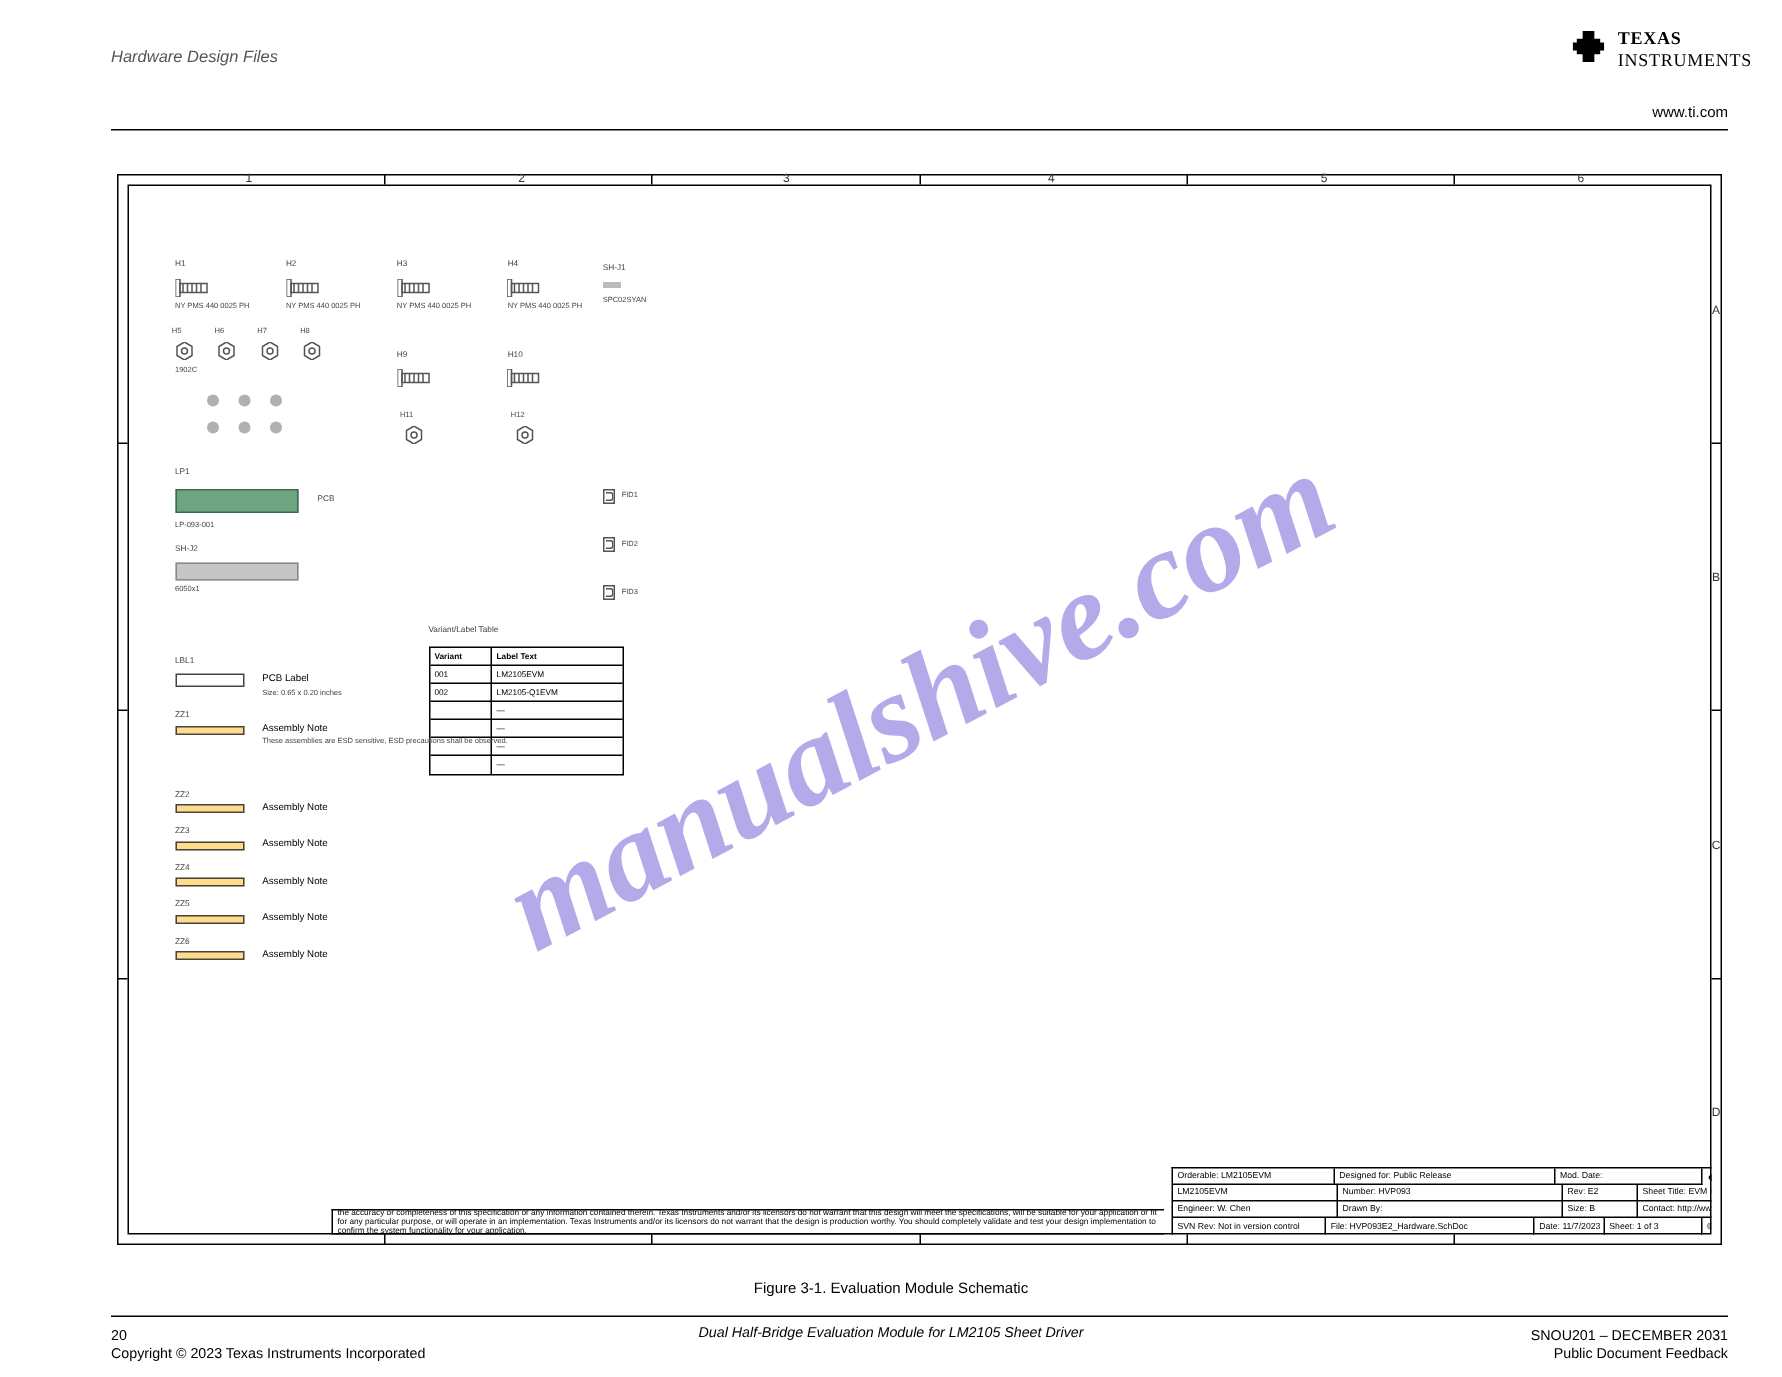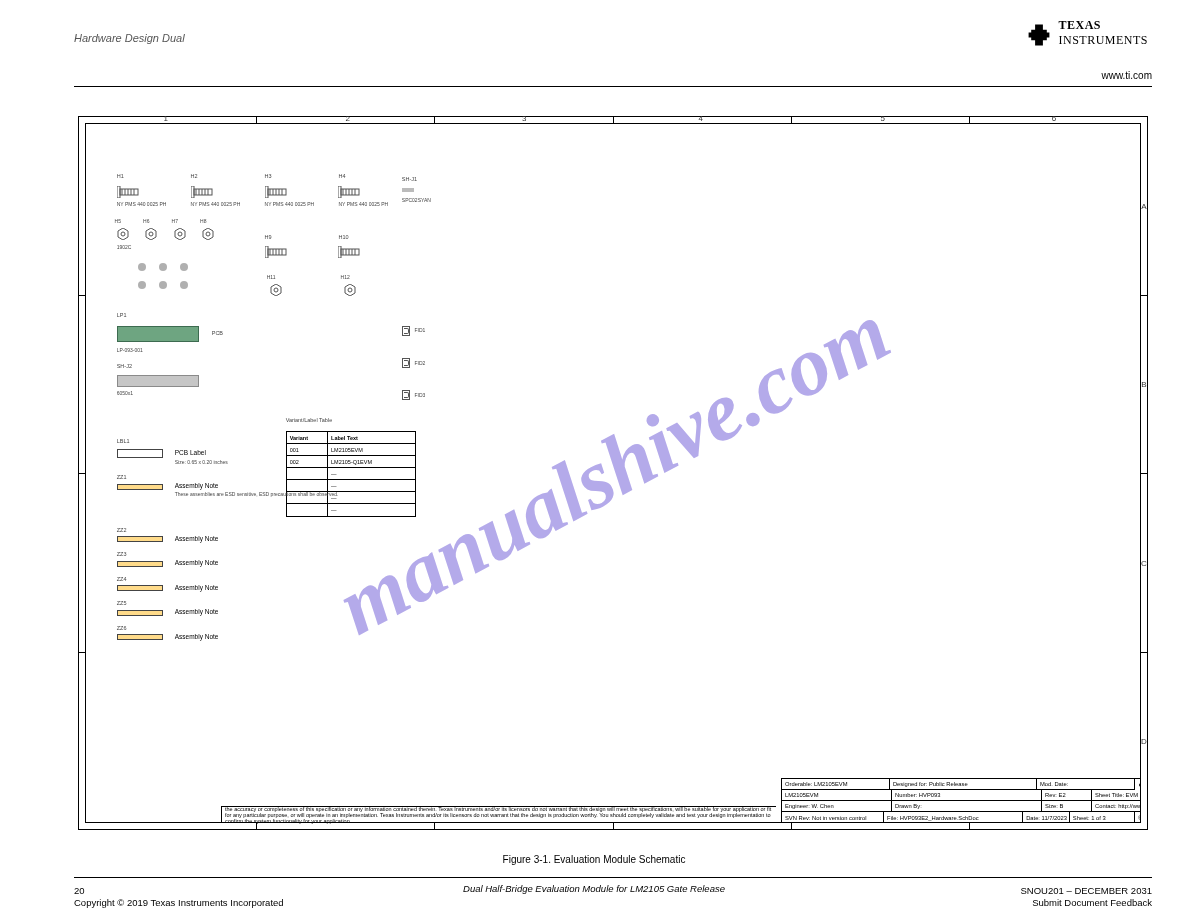--- a/index.html
+++ b/index.html
@@ -7,21 +7,21 @@
       width: 1188px;
       height: 918px;
       background: #fff;
       font-family: Arial, Helvetica, sans-serif;
       font-size: 7px;
       color: #000;
       position: relative;
     }
     
     .chapter { position: absolute; left: 74px; top: 32px; font-size: 11px; font-style: italic; color: #555; }
-    .ti-logo { position: absolute; right: 40px; top: 18px; display: flex; align-items: flex-end; gap: 6px; }
+    .ti-logo { position: absolute; right: 20px; top: 18px; display: flex; align-items: flex-start; gap: 6px; }
     .ti-logo svg { width: 26px; height: 26px; }
     .ti-logo .stack { font-family: "Times New Roman", serif; }
     .ti-logo .stack .t1 { font-weight: bold; font-size: 12px; letter-spacing: 0.5px; }
     .ti-logo .stack .t2 { font-size: 12px; letter-spacing: 0.5px; }
     .www { position: absolute; right: 36px; top: 70px; font-size: 10px; }
     .hr-top { position: absolute; left: 74px; right: 36px; top: 86px; border-top: 1.5px solid #000; }
 
     
     .frame { position: absolute; left: 78px; top: 116px; right: 40px; bottom: 88px; }
     .frame .outer { position:absolute; inset:0; border:1px solid #000; }
@@ -89,21 +89,21 @@
     .ti-mini svg { width:12px; height:12px; }
     .revblock { position:absolute; right:365px; bottom:0; border:1px solid #000; width:555px; font-size:5.5px; border-bottom:none; border-right:none;}
     .revblock .rrow { display:flex; height:16px; }
     .revblock .rcell { border-right:1px solid #000; border-bottom:1px solid #000; padding:1px 3px; display:flex; align-items:center; }
     .revblock .rcell:last-child { border-right:none; }
 
   </style>
 </head>
 <body>
 
-<div class="chapter">Hardware Design Dual</div>
+<div class="chapter">Hardware Design Files</div>
 <div class="ti-logo">
   <svg viewBox="0 0 40 40">
       <path fill="#000" d="M4 16h4v-4h6V4h12v8h6v4h4v8h-4v4h-6v8H14v-8H8v-4H4z M16 8h8v8h-8z M8 20h8v8H8z"></path>
     </svg>
   <div class="stack">
     <div class="t1">TEXAS</div>
     <div class="t2">INSTRUMENTS</div>
   </div>
 </div>
 <a class="www">www.ti.com</a>
@@ -351,16 +351,16 @@
         <div class="tcell" style="flex:1;border-bottom:none">© Texas Instruments 2023</div>
       </div>
     </div>
   </div>
 </div>
 
 <div class="figure-caption">Figure 3-1. Evaluation Module Schematic</div>
 
 <div class="hr-bot"></div>
 <div class="foot-left">20</div>
-<div class="foot-mid">Dual Half-Bridge Evaluation Module for LM2105 Gate Release</div>
+<div class="foot-mid">Dual Half-Bridge Evaluation Module for LM2105 Sheet Driver</div>
 <div class="foot-right">SNOU201 – DECEMBER 2031</div>
-<a class="foot-right2">Submit Document Feedback</a>
-<div class="foot-left2">Copyright © 2019 Texas Instruments Incorporated</div>
+<a class="foot-right2">Public Document Feedback</a>
+<div class="foot-left2">Copyright © 2023 Texas Instruments Incorporated</div>
 
 </body></html>

